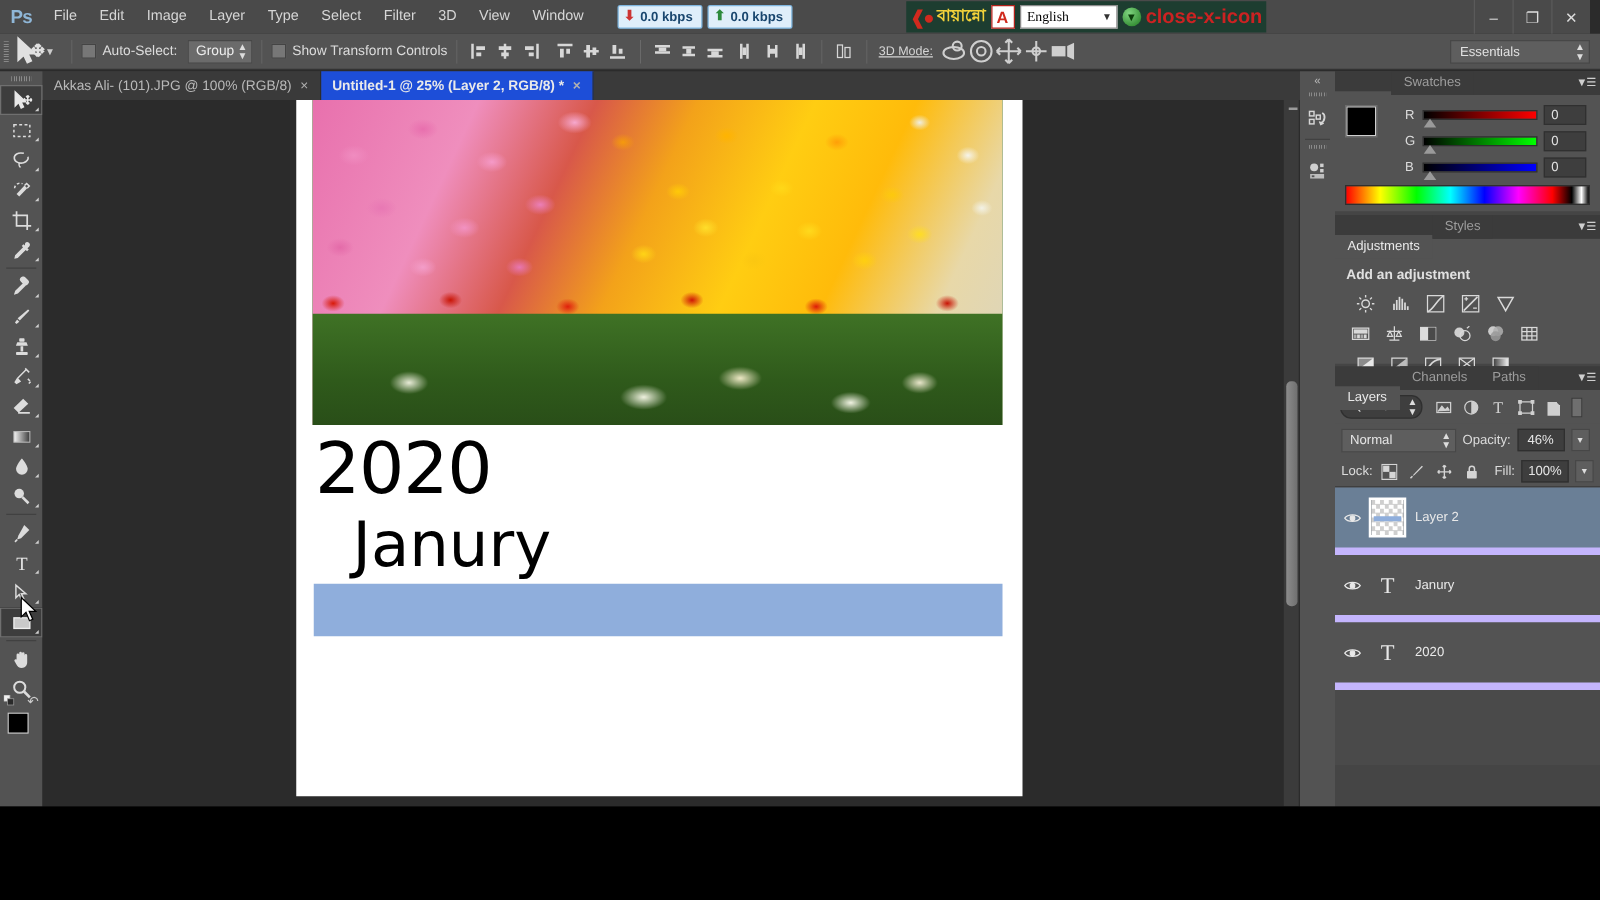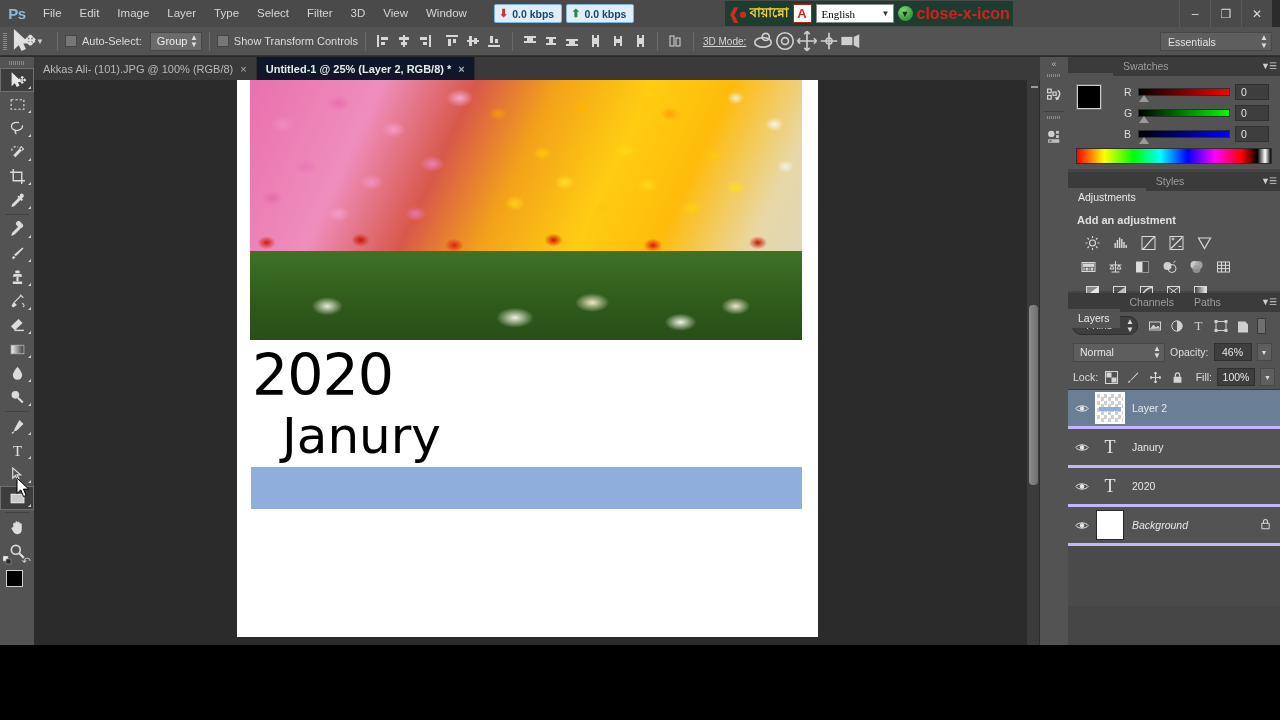--- a/index.html
+++ b/index.html
@@ -159,21 +159,21 @@
     background: #3a3a3a;
     display: flex; align-items: stretch;
   }
   .doctab {
     display: flex; align-items: center; gap: 7px;
     padding: 0 9px;
     font-size: 11px; color: #b9b9b9;
     background: #3a3a3a;
     border-right: 1px solid #2c2c2c;
   }
-  .doctab.active { background: #0f172a; color: #eaeaea; font-weight: bold; }
+  .doctab.active { background: #1d4ed8; color: #eaeaea; font-weight: bold; }
   .tab-x { font-size: 11px; color: #b0b0b0; }
 
   
   .toolbar {
     position: absolute; left: 0; top: 57px;
     width: 34px; height: 588px;
     background: #535353;
   }
   .tool-grip {
     height: 11px; display: flex; align-items: center; justify-content: center;
@@ -473,22 +473,22 @@
   }
   .lock-ico {
     width: 17px; height: 17px;
     display: flex; align-items: center; justify-content: center;
     color: #d5d5d5;
   }
   .lock-ico svg { width: 13px; height: 13px; }
 
   .lay-list { border-top: 1px solid #3a3a3a; }
   .lay-row {
-    height: 39px; display: flex; align-items: center;
-    border-bottom: 3px solid #c4b5fd;
+    height: 54px; display: flex; align-items: center;
+    border-bottom: 6px solid #c4b5fd;
     background: #535353;
     position: relative;
   }
   .lay-row.active { background: #6a7f96; }
   .eye {
     width: 28px; height: 36px;
     display: flex; align-items: center; justify-content: center;
   }
   .eye svg { width: 14px; height: 11px; }
   .thumb-box {
@@ -1221,36 +1221,20 @@
             <svg viewBox="0 0 14 11" fill="none" stroke="#e8e8e8" stroke-width="1">
                   <path d="M0.8 5.5 C3 2 11 2 13.2 5.5 C11 9 3 9 0.8 5.5z"></path>
                   <circle cx="7" cy="5.5" r="1.8" fill="#e8e8e8"></circle>
                 </svg>
           </span>
           <span class="tb-T">T</span>
           <span class="lay-name">2020</span>
         </div>
 
 
-        <div class="lay-row">
-          <span class="eye">
-            <svg viewBox="0 0 14 11" fill="none" stroke="#e8e8e8" stroke-width="1">
-                  <path d="M0.8 5.5 C3 2 11 2 13.2 5.5 C11 9 3 9 0.8 5.5z"></path>
-                  <circle cx="7" cy="5.5" r="1.8" fill="#e8e8e8"></circle>
-                </svg>
-          </span>
-          <span class="thumb-box" style="background:#fff"></span>
-          <span class="lay-name italic">Background</span>
-          <span class="lay-lockbadge">
-            <svg viewBox="0 0 12 13" style="width:11px;height:12px" fill="none" stroke="#d8d8d8" stroke-width="1.1">
-                  <rect x="2" y="5.6" width="8" height="6" rx="0.6"></rect>
-                  <path d="M3.8 5.6 V3.9 a2.2 2.2 0 0 1 4.4 0 v1.7"></path>
-                </svg>
-          </span>
-        </div>
 
         <div class="lay-empty"></div>
       </div>
     </div>
   </div>
 
   <svg class="cursor" viewBox="0 0 16 22">
     <path d="M1 1 L1 16.5 L4.8 12.9 L7.6 19.6 L10.2 18.4 L7.4 12.1 L12.6 12.1 Z" fill="#ffffff" stroke="#000000" stroke-width="1"></path>
   </svg>
 

